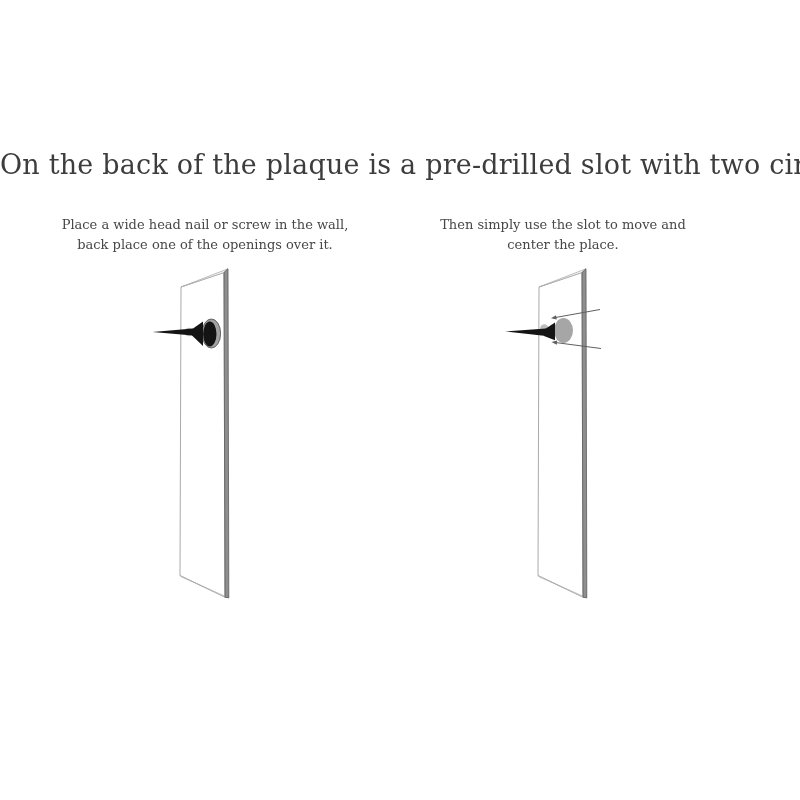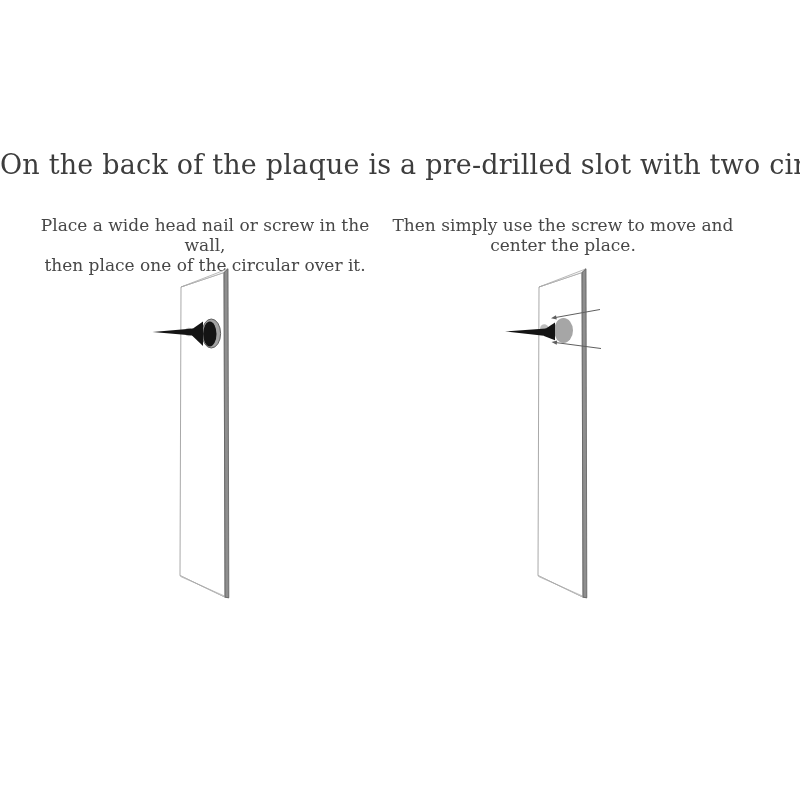--- a/index.html
+++ b/index.html
@@ -21,21 +21,21 @@
     font-weight: 300;
     letter-spacing: 0.2px;
     color: #3d3d3d;
     white-space: nowrap;
   }
   .caption {
     position: absolute;
     top: 215px;
     width: 360px;
     text-align: center;
-    font-size: 17px;
+    font-size: 13px;
     font-weight: 300;
     line-height: 20px;
     color: #474747;
   }
   .caption-left  { left: 25px;  }
   .caption-right { left: 383px; }
   .illustrations {
     position: absolute;
     left: 0; top: 0;
     width: 800px; height: 800px;
@@ -43,25 +43,25 @@
 </style>
 </head>
 <body>
 
 <div class="canvas">
 
   <div class="title">On the back of the plaque is a pre-drilled slot with two circular openings.</div>
 
   <div class="caption caption-left">
     <div>Place a wide head nail or screw in the wall,</div>
-    <div>then place one of the circular over it.</div>
+    <div>back place one of the openings over it.</div>
   </div>
 
   <div class="caption caption-right">
-    <div>Then simply use the screw to move and</div>
+    <div>Then simply use the slot to move and</div>
     <div>center the place.</div>
   </div>
 
   <svg class="illustrations" viewBox="0 0 800 800" xmlns="http://www.w3.org/2000/svg">
 
     <g>
 
       <polygon points="181,287 224,272.5 225,597.2 180,575.5" stroke-width="1" fill="#ffffff" stroke="#a9a9a9"></polygon>
 
       <polygon points="181,287 224,272.5 228,268.8" fill="#fbfbfb" stroke-width="0.8" stroke="#a9a9a9"></polygon>

